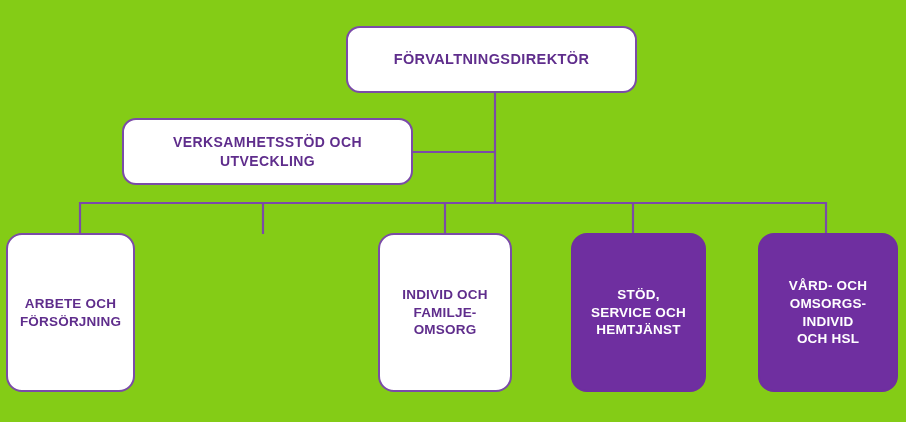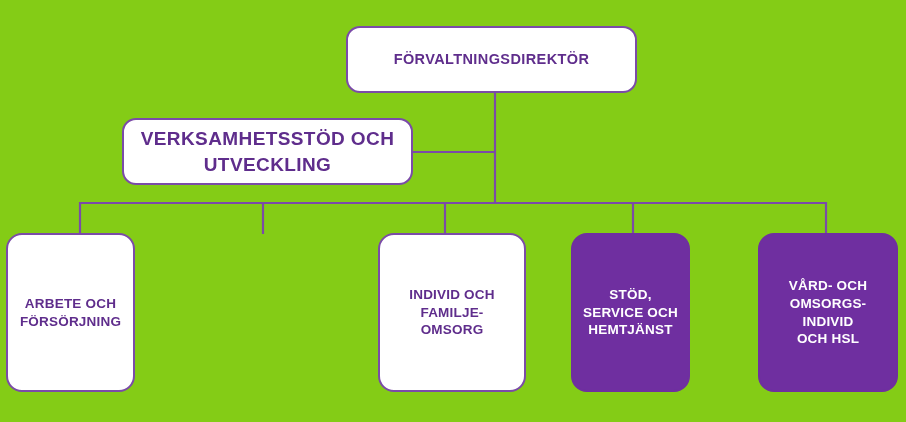--- a/index.html
+++ b/index.html
@@ -44,28 +44,28 @@
     letter-spacing:0.2px;
     line-height:1.32;
     padding:0 8px;
     white-space:pre-line;
   }
   
   #node-direktor{left:346px;top:26px;width:291px;height:67px;border-radius:14px;}
   #node-direktor .label{font-size:14.5px;letter-spacing:0.4px;}
   
   #node-verksamhetsstod{left:122px;top:118px;width:291px;height:67px;border-radius:14px;}
-  #node-verksamhetsstod .label{font-size:19px;letter-spacing:0.4px;}
+  #node-verksamhetsstod .label{font-size:14px;letter-spacing:0.4px;}
   
   .leaf{top:233px;height:159px;}
   .leaf .label{font-size:13.5px;}
   #node-arbete{left:6px;width:129px;justify-content:center;}
   #node-bestallare{left:195px;width:133px;}
-  #node-individ{left:378px;width:148px;align-items:center;}
-  #node-stod{left:571px;width:119px;}
+  #node-individ{left:378px;width:134px;align-items:center;}
+  #node-stod{left:571px;width:135px;}
   #node-vard{left:758px;width:140px;}
 </style>
 </head>
 <body>
 
 <div id="chart">
 
   <svg id="wires" viewBox="0 0 906 422" width="906" height="422" aria-hidden="true">
     <g stroke="#7B4BA8" stroke-width="2.2" fill="none" stroke-linecap="butt">
 

